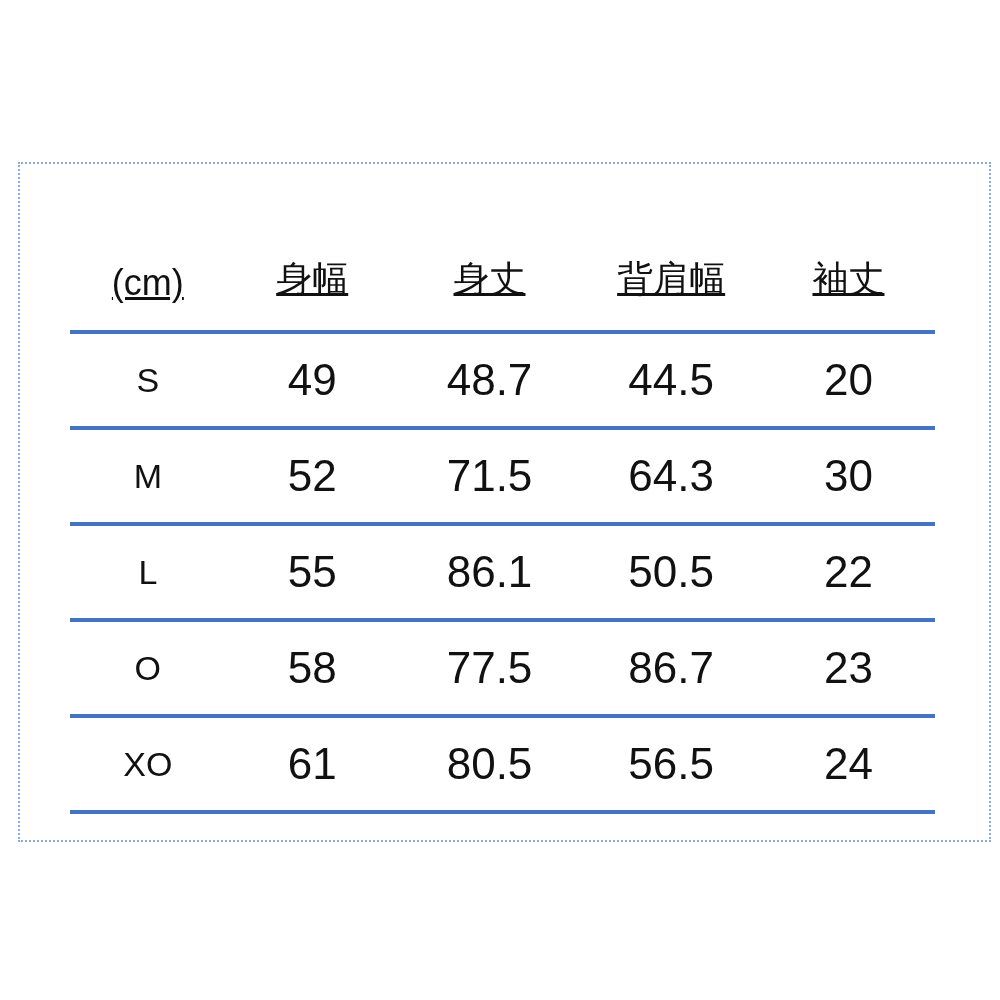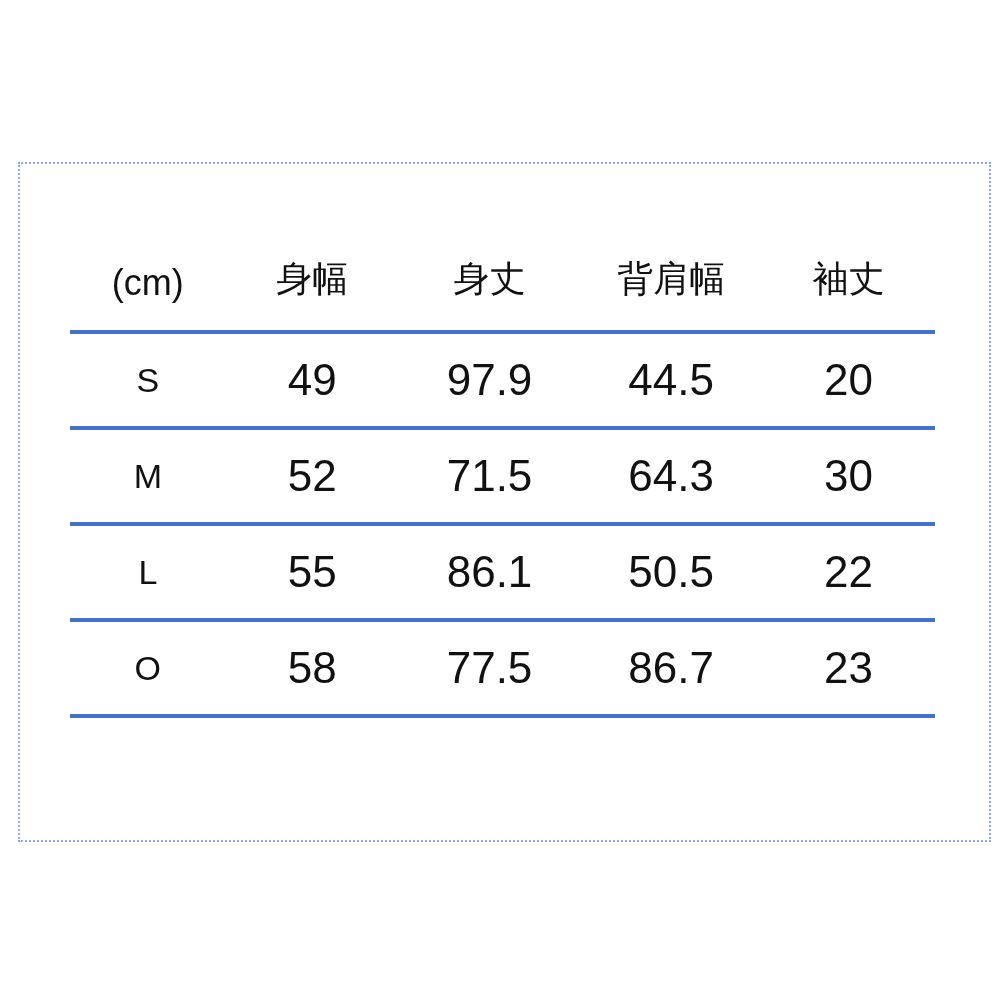--- a/index.html
+++ b/index.html
@@ -44,20 +44,21 @@
 
   tr.header-row th {
     height: 140px;
     vertical-align: bottom;
     padding: 0 0 26px 0;
     font-size: 36px;
     font-weight: normal;
     text-align: center;
     border-bottom: 4px solid #4472c4;
     white-space: nowrap;
+    text-decoration: underline;
   }
   tr.data-row td {
     height: 90px;
     text-align: center;
     vertical-align: middle;
     font-size: 44px;
     border-bottom: 4px solid #4472c4;
     white-space: nowrap;
   }
   tr.data-row td.size-cell {
@@ -83,21 +84,21 @@
           <th>身幅</th>
           <th>身丈</th>
           <th>背肩幅</th>
           <th>袖丈</th>
         </tr>
       </thead>
       <tbody>
         <tr class="data-row">
           <td class="size-cell">S</td>
           <td>49</td>
-          <td>97.9</td>
+          <td>48.7</td>
           <td>44.5</td>
           <td>20</td>
         </tr>
         <tr class="data-row">
           <td class="size-cell">M</td>
           <td>52</td>
           <td>71.5</td>
           <td>64.3</td>
           <td>30</td>
         </tr>
@@ -108,16 +109,23 @@
           <td>50.5</td>
           <td>22</td>
         </tr>
         <tr class="data-row">
           <td class="size-cell">O</td>
           <td>58</td>
           <td>77.5</td>
           <td>86.7</td>
           <td>23</td>
         </tr>
+        <tr class="data-row">
+          <td class="size-cell">XO</td>
+          <td>61</td>
+          <td>80.5</td>
+          <td>56.5</td>
+          <td>24</td>
+        </tr>
       </tbody>
     </table>
   </div>
 </div>
 
 </body></html>

